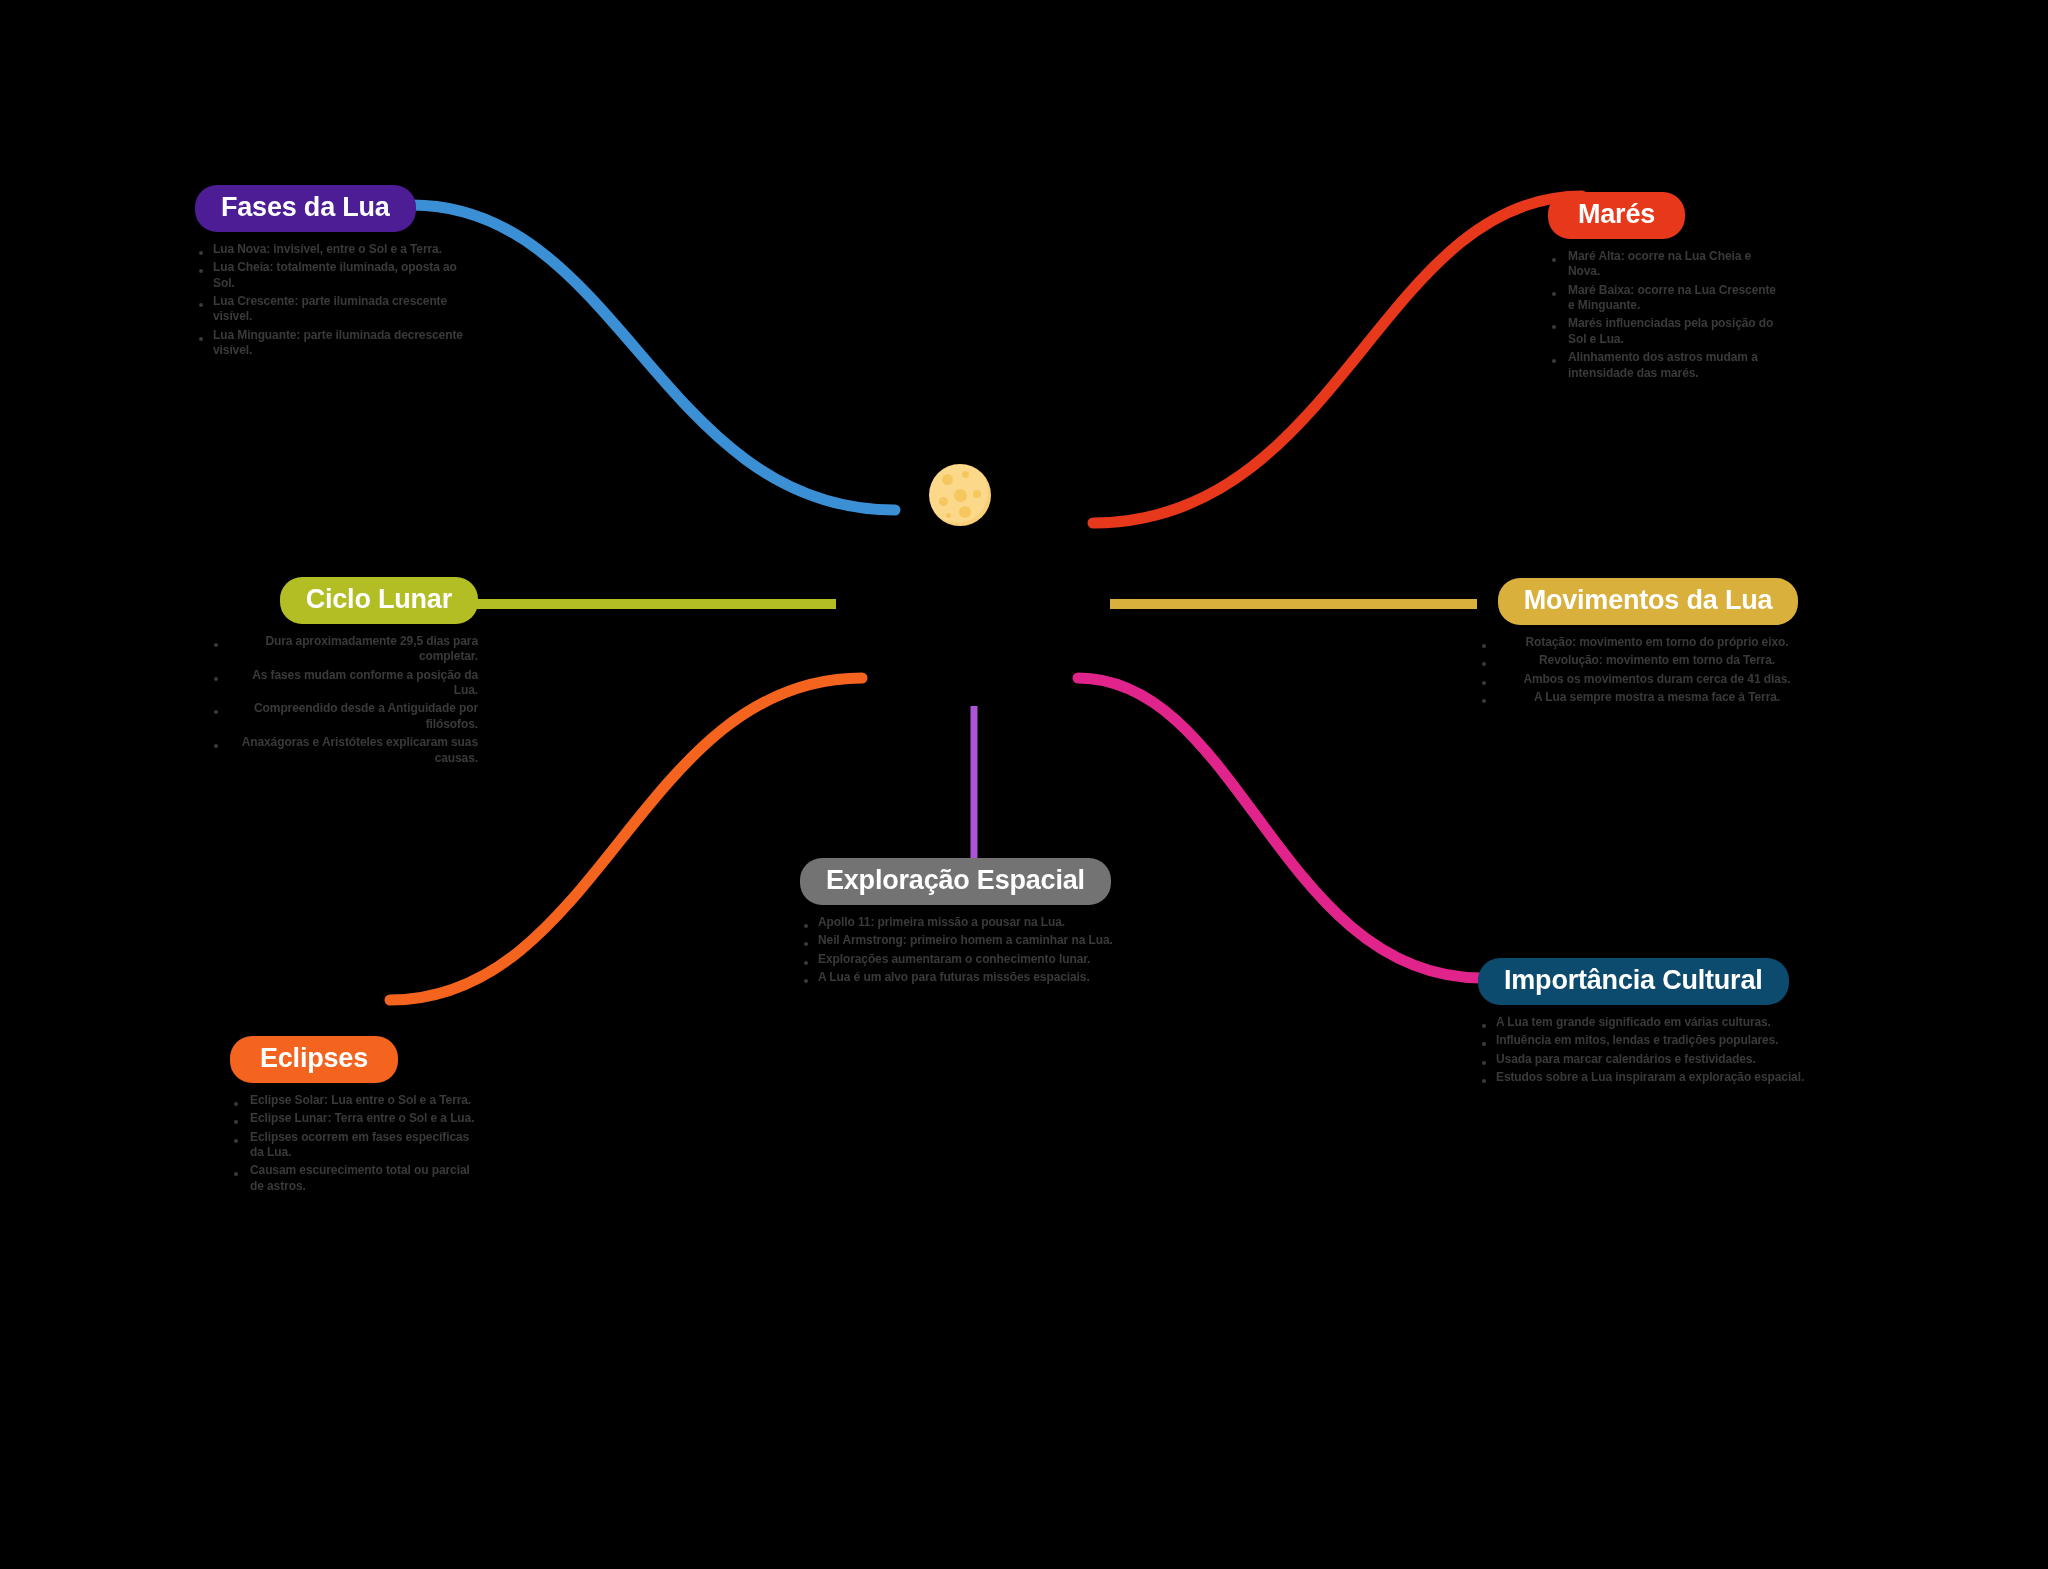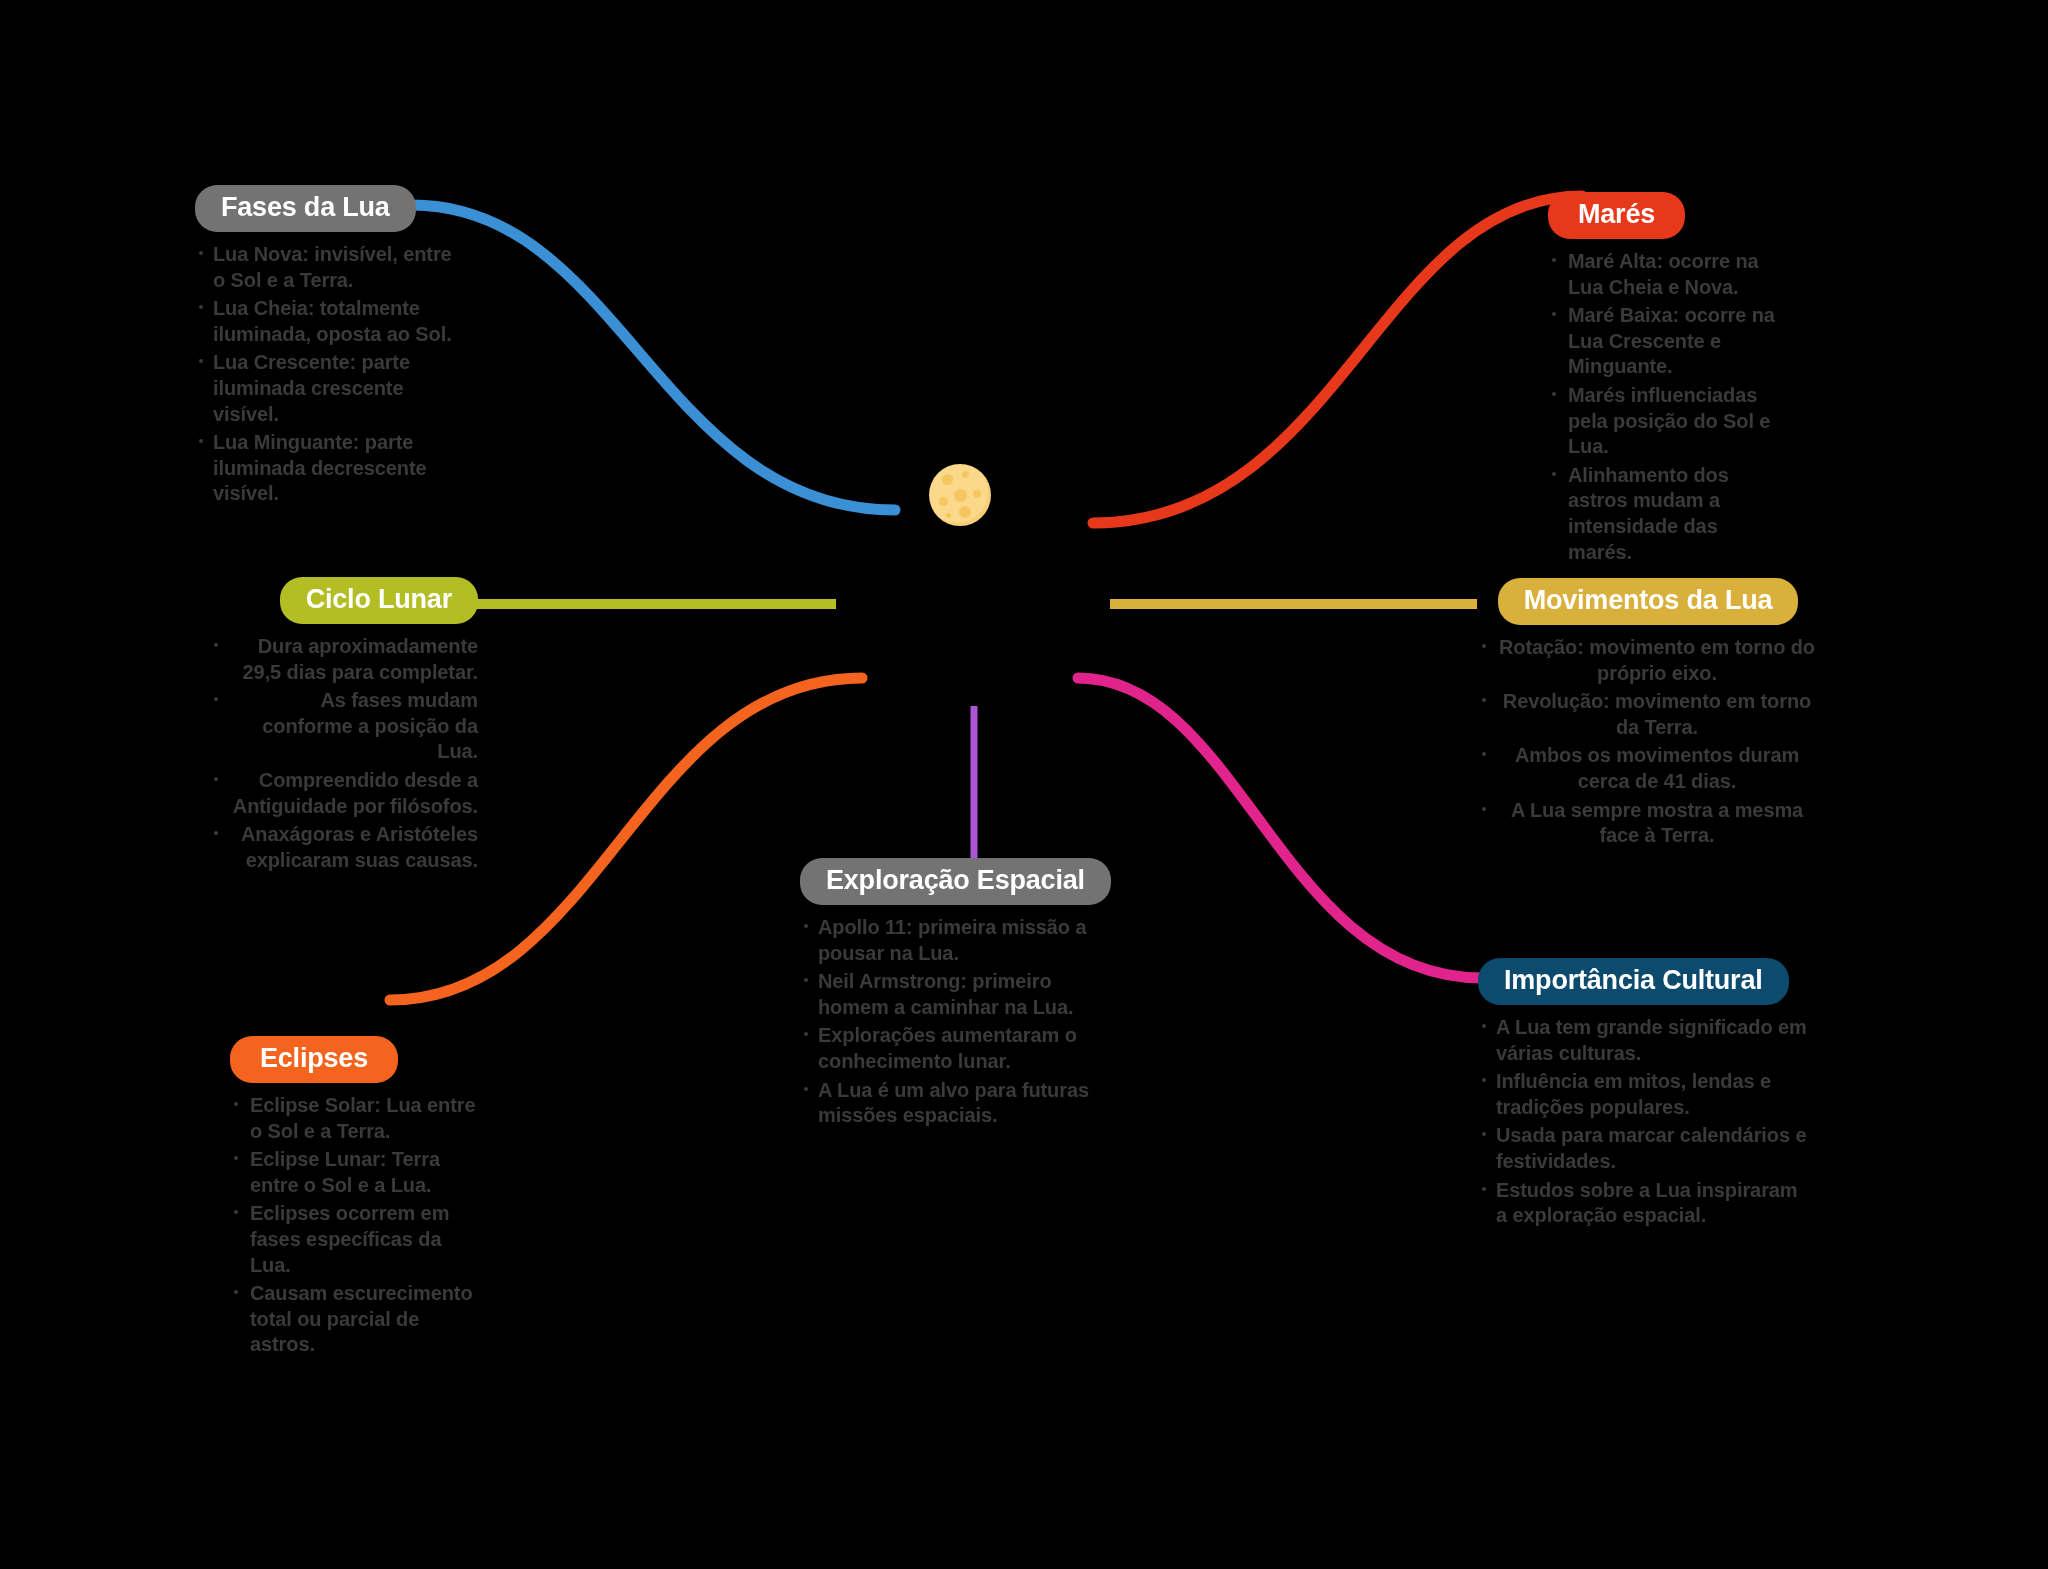--- a/index.html
+++ b/index.html
@@ -55,21 +55,21 @@
   }
 
   .bullets {
     list-style: none;
     margin-top: 10px;
     padding: 0;
   }
   .bullets li {
     position: relative;
     color: #3a3a3c;
-    font-size: 20px;
+    font-size: 12px;
     line-height: 1.28;
     font-weight: bold;
     padding-left: 18px;
     margin-bottom: 3px;
     letter-spacing: -0.1px;
   }
   .bullets li::before {
     content: "";
     position: absolute;
     left: 4px;
@@ -85,21 +85,21 @@
   #b-mares      { left: 1548px; top: 177px; width: 228px; margin-top: 15px; }
   #b-ciclo      { left: 210px; top: 577px;  width: 268px; text-align: right; }
   #b-movimentos { left: 1478px; top: 578px; width: 340px; text-align: center; }
   #b-eclipses   { left: 230px; top: 1036px;  width: 246px; }
   #b-exploracao { left: 800px; top: 858px;  width: 320px; }
   #b-cultural   { left: 1478px; top: 958px; width: 330px; }
 
   #b-mares .bullets li,
   #b-eclipses .bullets li { padding-left: 20px; }
 
-  .badge-fases      { background: #737373; }
+  .badge-fases      { background: #4c1d95; }
   .badge-mares      { background: #e8381b; }
   .badge-ciclo      { background: #b2be24; }
   .badge-movimentos { background: #d9b03c; }
   .badge-eclipses   { background: #f4641e; }
   .badge-exploracao { background: #737373; }
   .badge-cultural   { background: #0c4a6e; }
 
   .badge-mares      { padding-left: 30px; padding-right: 30px; }
   .badge-eclipses   { padding-left: 30px; padding-right: 30px; }
 </style>

